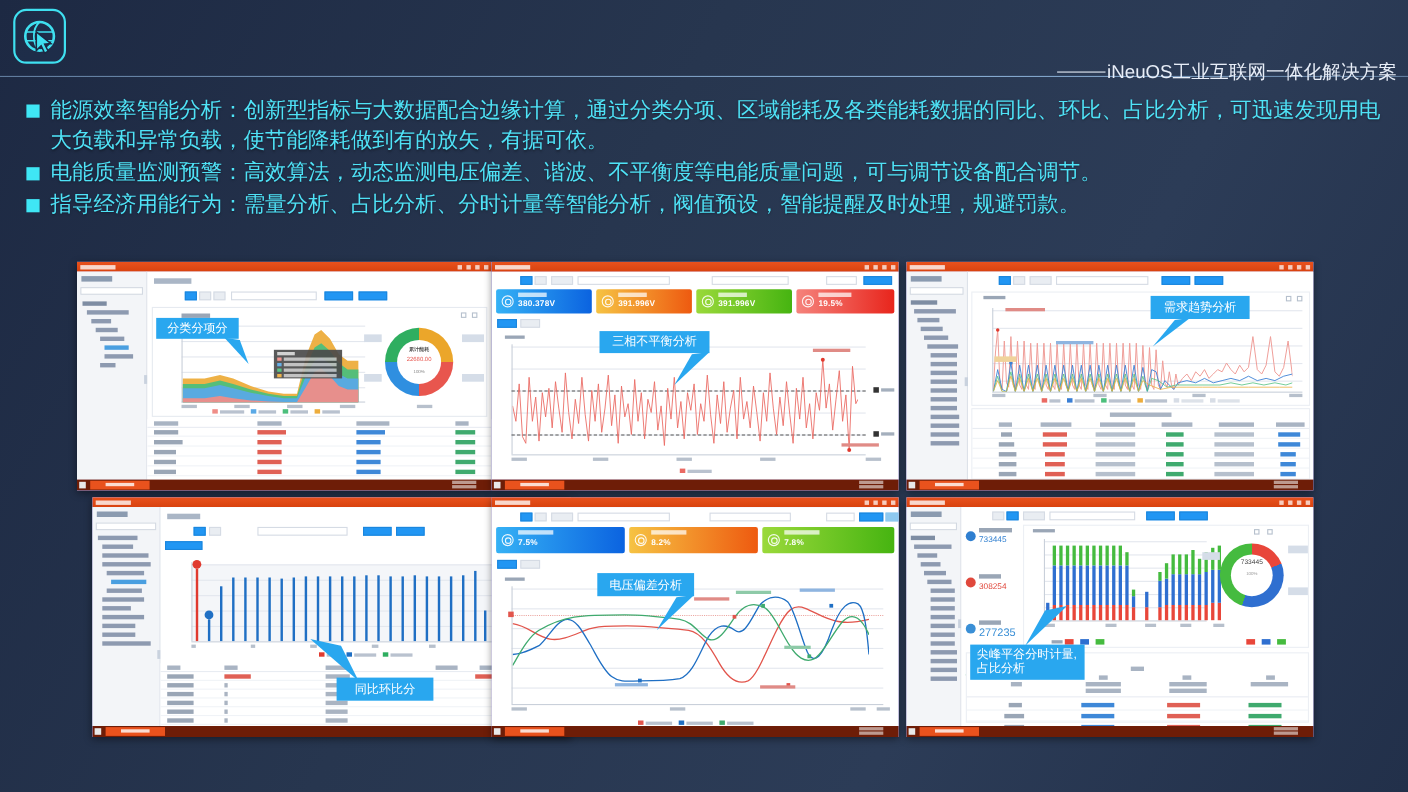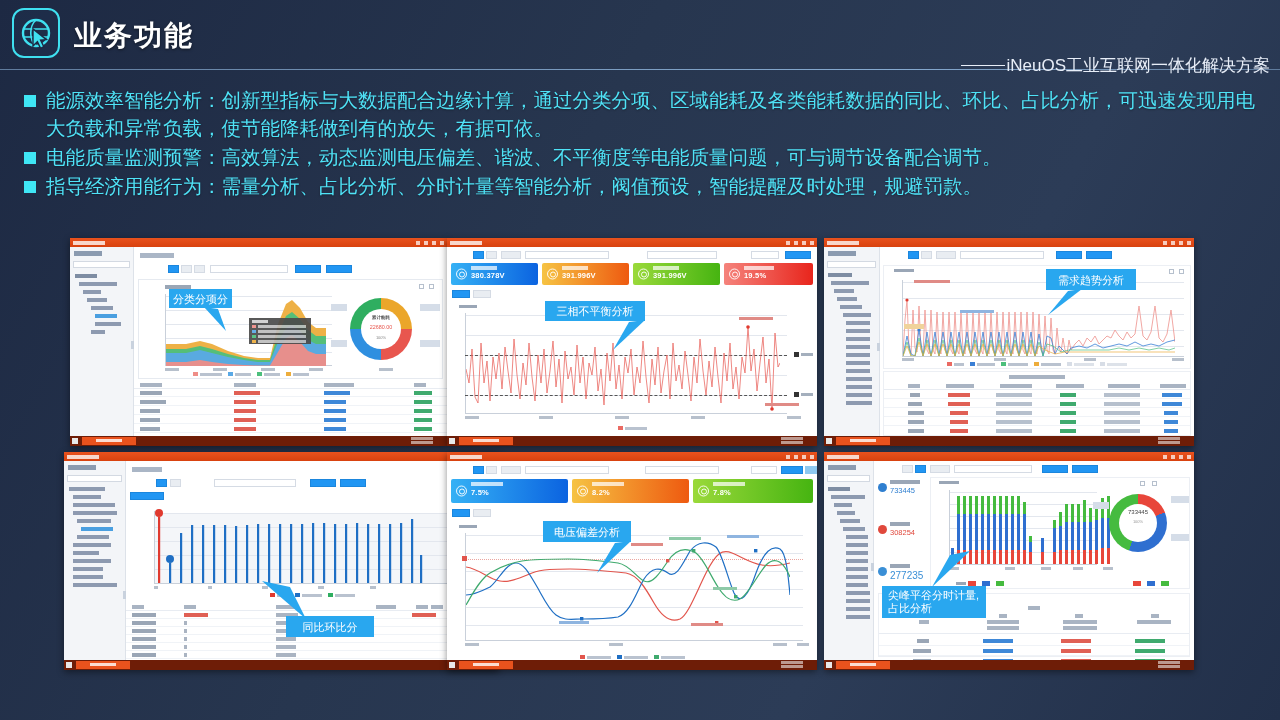--- a/index.html
+++ b/index.html
@@ -111,21 +111,20 @@
 
 <div id="header">
   <div id="logo-box">
     <svg width="34" height="36" viewBox="0 0 34 36">
       <circle cx="16" cy="17" r="13" fill="none" stroke="#3fe0f0" stroke-width="2.4"></circle>
       <path d="M16 4 C9 10 9 24 16 30" fill="none" stroke="#3fe0f0" stroke-width="1.6"></path>
       <path d="M4 13 H28 M4 21 H28" stroke="#3fe0f0" stroke-width="1.4" fill="none"></path>
       <path d="M13 13 L13 30 L17.4 25.6 L20.6 32.4 L23.8 30.6 L20.6 24.2 L26.4 23.6 Z" fill="#3fe0f0" stroke="#1d2943" stroke-width="1.4"></path>
     </svg>
   </div>
-  <div id="page-title">业务功能</div>
   <div id="header-rule"></div>
   <div id="brand-line">
     <span id="brand-dash"></span>
     <span>iNeuOS工业互联网一体化解决方案</span>
   </div>
 </div>
 
 <div id="bullets">
   <div class="bullet">
     <span class="bullet-mark"></span>
@@ -279,21 +278,21 @@
         </div>
         <div class="tr" style="top:44px;">
           <span class="td" style="left:6px;width:20px;background:#9aa6b6;"></span>
           <span class="td" style="left:100px;width:22px;background:#e06055;"></span>
           <span class="td" style="left:190px;width:22px;background:#3e88d8;"></span>
           <span class="td" style="left:280px;width:18px;background:#3faa6e;"></span>
         </div>
       </div>
     </div>
 
-    <div class="callout" style="left:99px;top:42px;width:63px;height:19px;align-items:center;">
+    <div class="callout" style="left:72px;top:42px;width:75px;height:19px;align-items:center;">
       <span>分类分项分</span>
     </div>
     <svg style="position:absolute;left:134px;top:60px;z-index:8;" width="32" height="26">
       <path d="M0,0 L22,24 L14,2 Z" fill="#29a7ef"></path>
     </svg>
   </div>
   <div class="shot-taskbar">
     <span class="tk-start"></span>
     <span class="tk-app">
         <span></span>
@@ -573,21 +572,21 @@
     <span class="tk-app">
         <span></span>
       </span>
     <span class="tk-clock">
         <i></i>
         <i></i>
       </span>
   </div>
 </div>
 
-<div class="shot" style="left:64px; top:452px; width:435px; height:218px;">
+<div class="shot" style="left:84px; top:452px; width:435px; height:218px;">
   <div class="shot-tb">
     <span class="tb-label"></span>
     <span class="tb-ctrls">
         <i></i>
         <i></i>
         <i></i>
         <i></i>
       </span>
   </div>
   <div class="shot-body" style="height:199px;">

